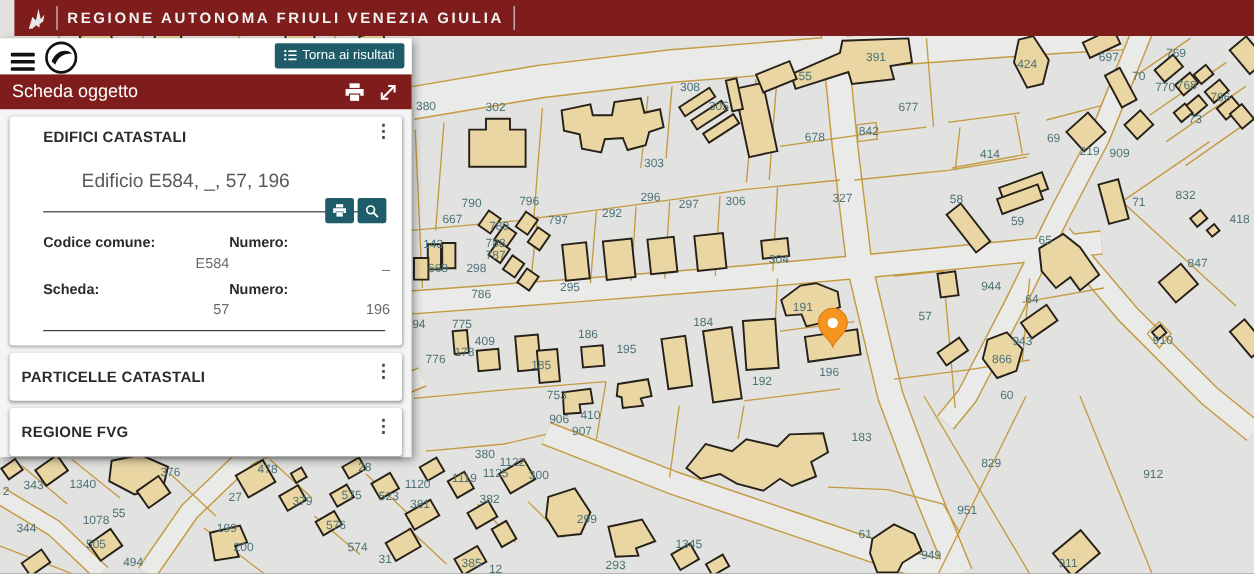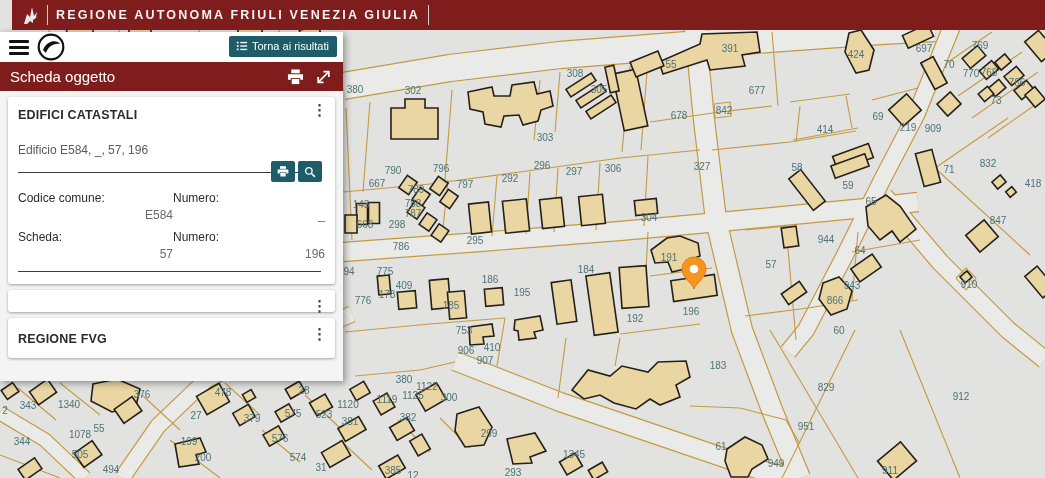--- a/index.html
+++ b/index.html
@@ -8,45 +8,45 @@
   #map-svg{position:absolute;left:0;top:0;}
   
   #topbar{position:absolute;left:12px;top:0;width:1045px;height:30px;background:#7f1d1d;
           display:flex;align-items:center;z-index:30;}
   #topbar .sep{width:1px;height:20px;background:#cfcfcf;margin:0 8px;}
   #topbar .title{color:#f2f2f2;font-size:12.5px;font-weight:600;letter-spacing:2.2px;}
   #eagle{margin-left:9px;}
   
   #panel{position:absolute;left:0;top:32px;width:343px;height:349px;background:#f4f4f4;
          box-shadow:2px 2px 7px rgba(0,0,0,.4);z-index:20;}
-  #ptoolbar{height:30px;background:#fff;display:flex;align-items:center;position:relative;}
+  #ptoolbar{height:30px;background:#fff;display:flex;align-items:flex-end;position:relative;}
   #hamburger{width:20px;margin-left:9px;cursor:pointer;}
   #hamburger span{display:block;height:3px;background:#111;margin:3px 0;border-radius:1px;}
   #fvg-logo{margin-left:8px;}
   #back-btn{position:absolute;right:6px;top:4px;background:#1d5c68;color:#fff;border:none;
             font-family:inherit;font-size:11px;padding:4px 8px 5px 7px;border-radius:2px;
             display:flex;align-items:center;gap:4px;cursor:pointer;}
   #phead{height:29px;background:#7f1d1d;color:#fff;display:flex;align-items:center;position:relative;}
   #phead .ptitle{font-size:15px;margin-left:10px;font-weight:400;}
   #phead svg{position:absolute;top:7px;cursor:pointer;}
   #print-head{right:39px;} #expand-head{right:11px;}
   #pbody{padding:6px 8px 0 8px;}
   .card{background:#fff;border-radius:3px;box-shadow:0 1px 3px rgba(0,0,0,.35);
-        margin-bottom:6px;padding:8px 10px 6px 10px;position:relative;}
+        margin-bottom:6px;padding:8px 10px 6px 28px;position:relative;}
   .card-title{font-size:12.5px;font-weight:bold;color:#2b2b2b;letter-spacing:.2px;}
   .kebab{position:absolute;right:8px;top:6px;font-size:15px;font-weight:bold;color:#444;
          cursor:pointer;line-height:14px;}
-  .card-sub{font-size:12px;color:#5a5a5a;margin-top:20px;}
+  .card-sub{font-size:16px;color:#5a5a5a;margin-top:20px;margin-left:32px;}
   .btn-row{position:relative;height:26px;margin-top:2px;}
   .btn-row .rule{position:absolute;left:0;right:4px;top:13px;height:1px;background:#3c3c3c;}
   .sq-btn{position:absolute;top:2px;width:24px;height:21px;background:#1d5c68;border:none;
           border-radius:2px;cursor:pointer;display:flex;align-items:center;justify-content:center;}
   #card-print{right:30px;} #card-search{right:3px;}
   .fields{display:grid;grid-template-columns:155px 1fr;row-gap:8px;margin-top:6px;}
-  .f-label{font-size:12px;font-weight:normal;color:#2b2b2b;}
+  .f-label{font-size:12px;font-weight:bold;color:#2b2b2b;}
   .f-value{font-size:12px;color:#6a6a6a;margin-top:3px;text-align:right;}
   .rule2{height:1px;background:#3c3c3c;margin:10px 4px 6px 0;}
   .slim{padding:11px 10px;}
 </style>
 </head>
 <body>
 <div id="app">
 
   <svg id="map-svg" width="1045" height="478">
       <rect x="0" y="0" width="1045" height="478" fill="#e2e2e0"></rect>
@@ -436,20 +436,21 @@
             <div class="f-value">57</div>
           </div>
           <div>
             <div class="f-label">Numero:</div>
             <div class="f-value">196</div>
           </div>
         </div>
         <div class="rule2"></div>
       </div>
       <div class="card slim">
+        <span class="card-title">PARTICELLE CATASTALI</span>
         <span class="kebab" style="top:9px">⋮</span>
       </div>
       <div class="card slim">
         <span class="card-title">REGIONE FVG</span>
         <span class="kebab" style="top:9px">⋮</span>
       </div>
     </div>
   </div>
 </div>
 

